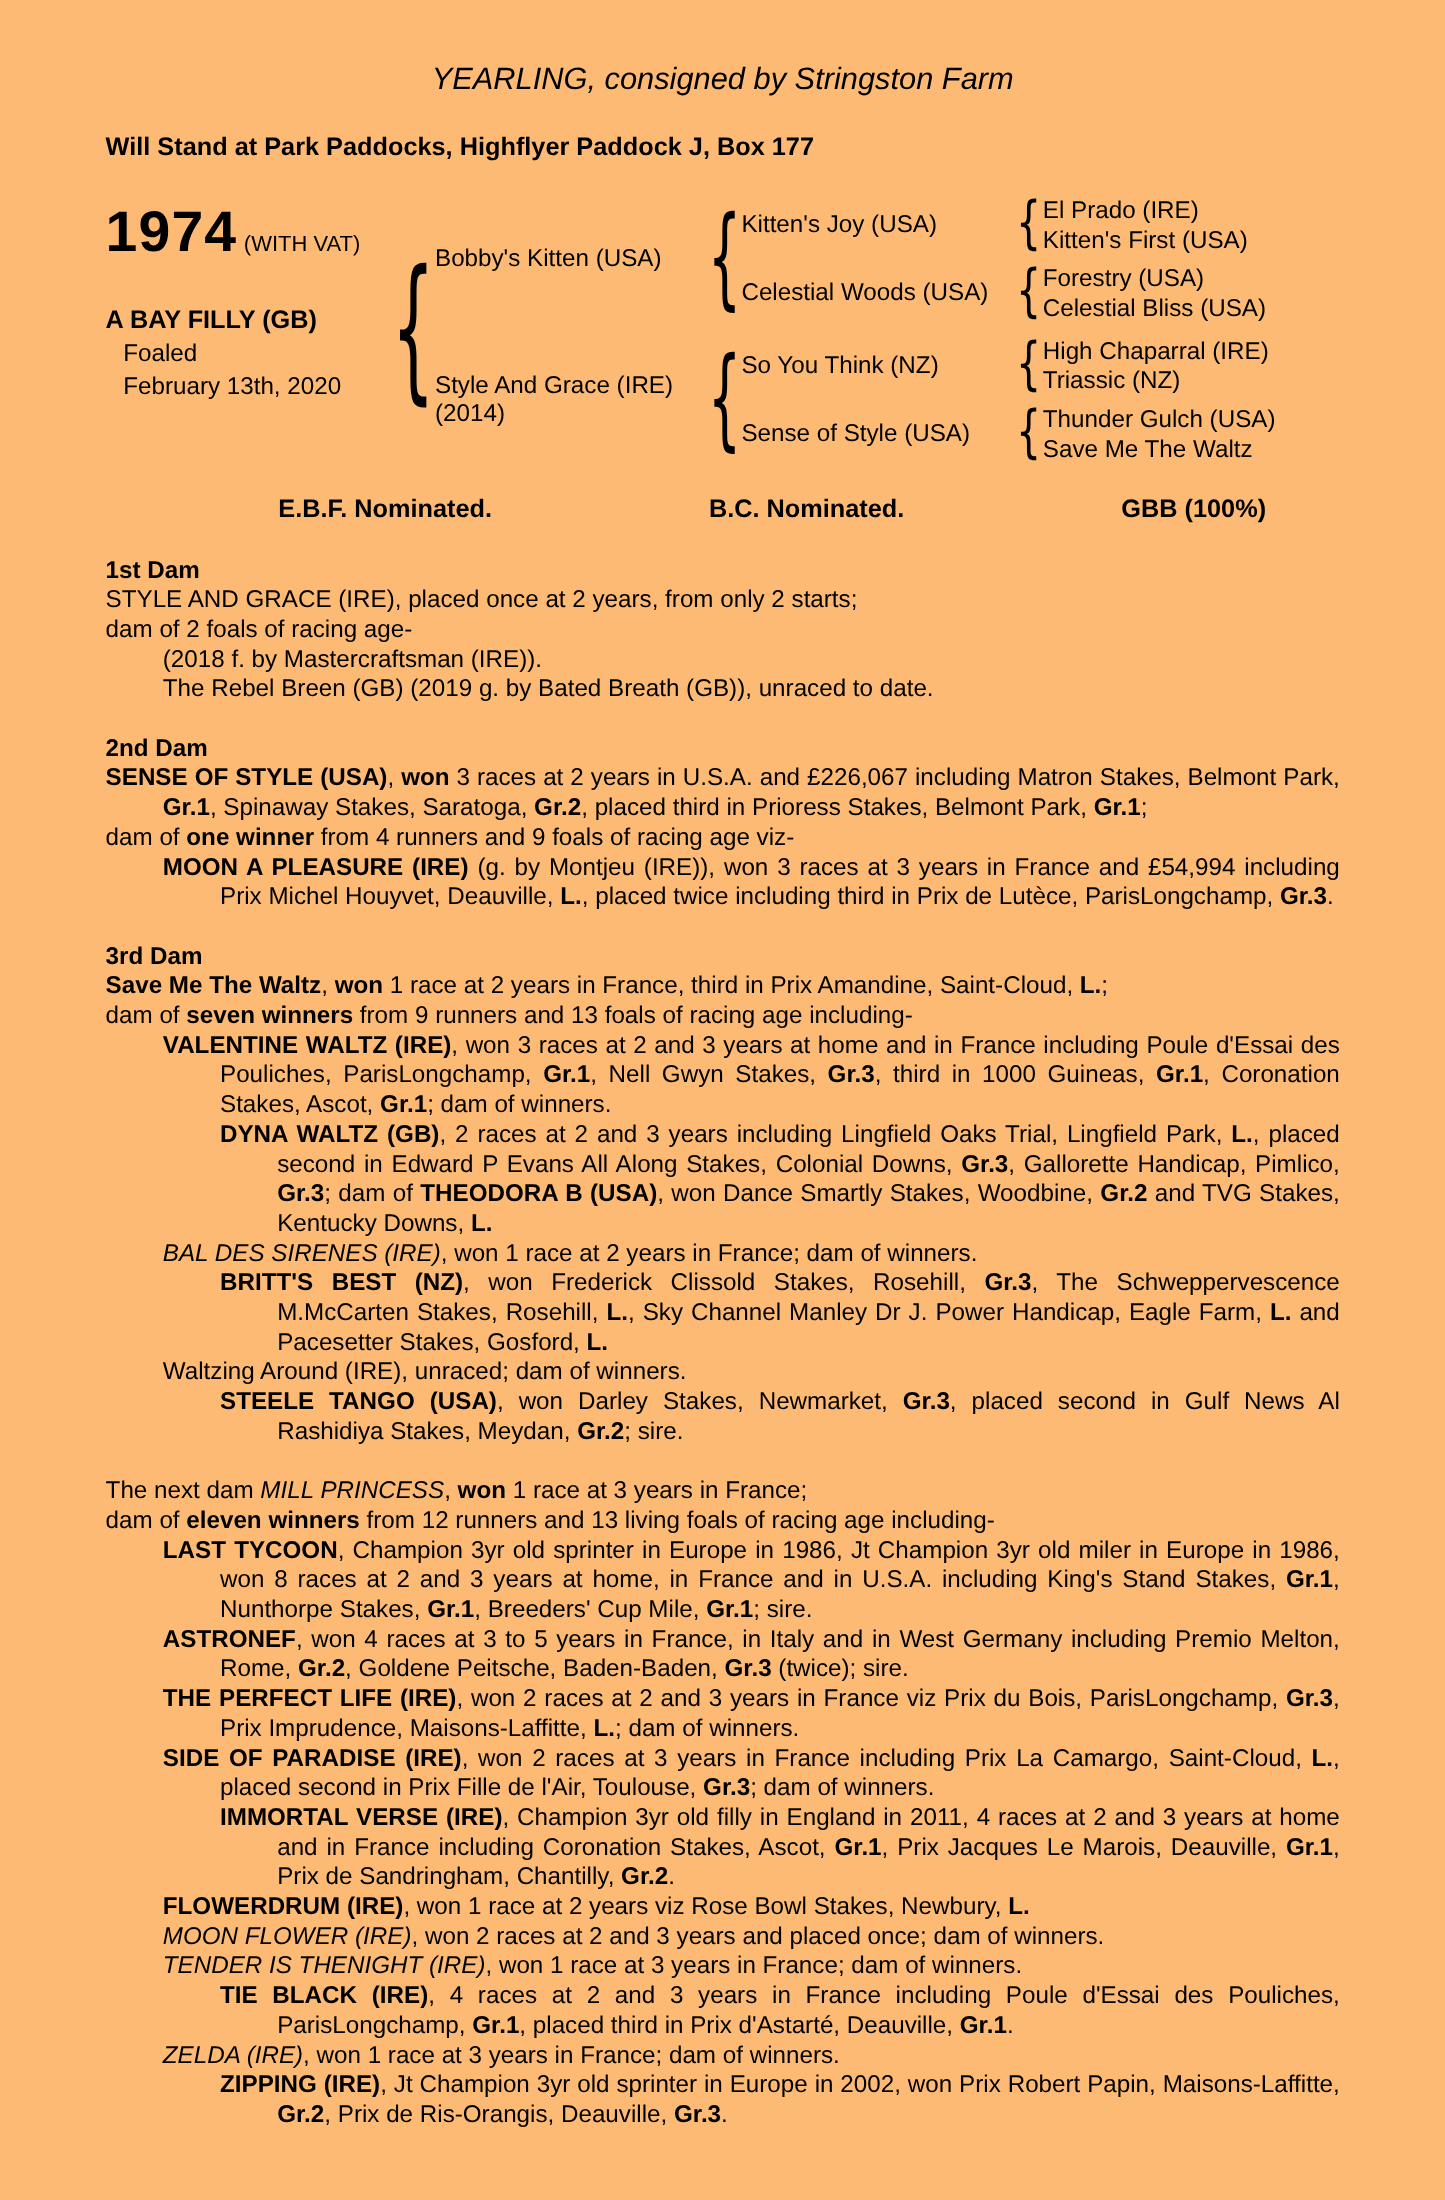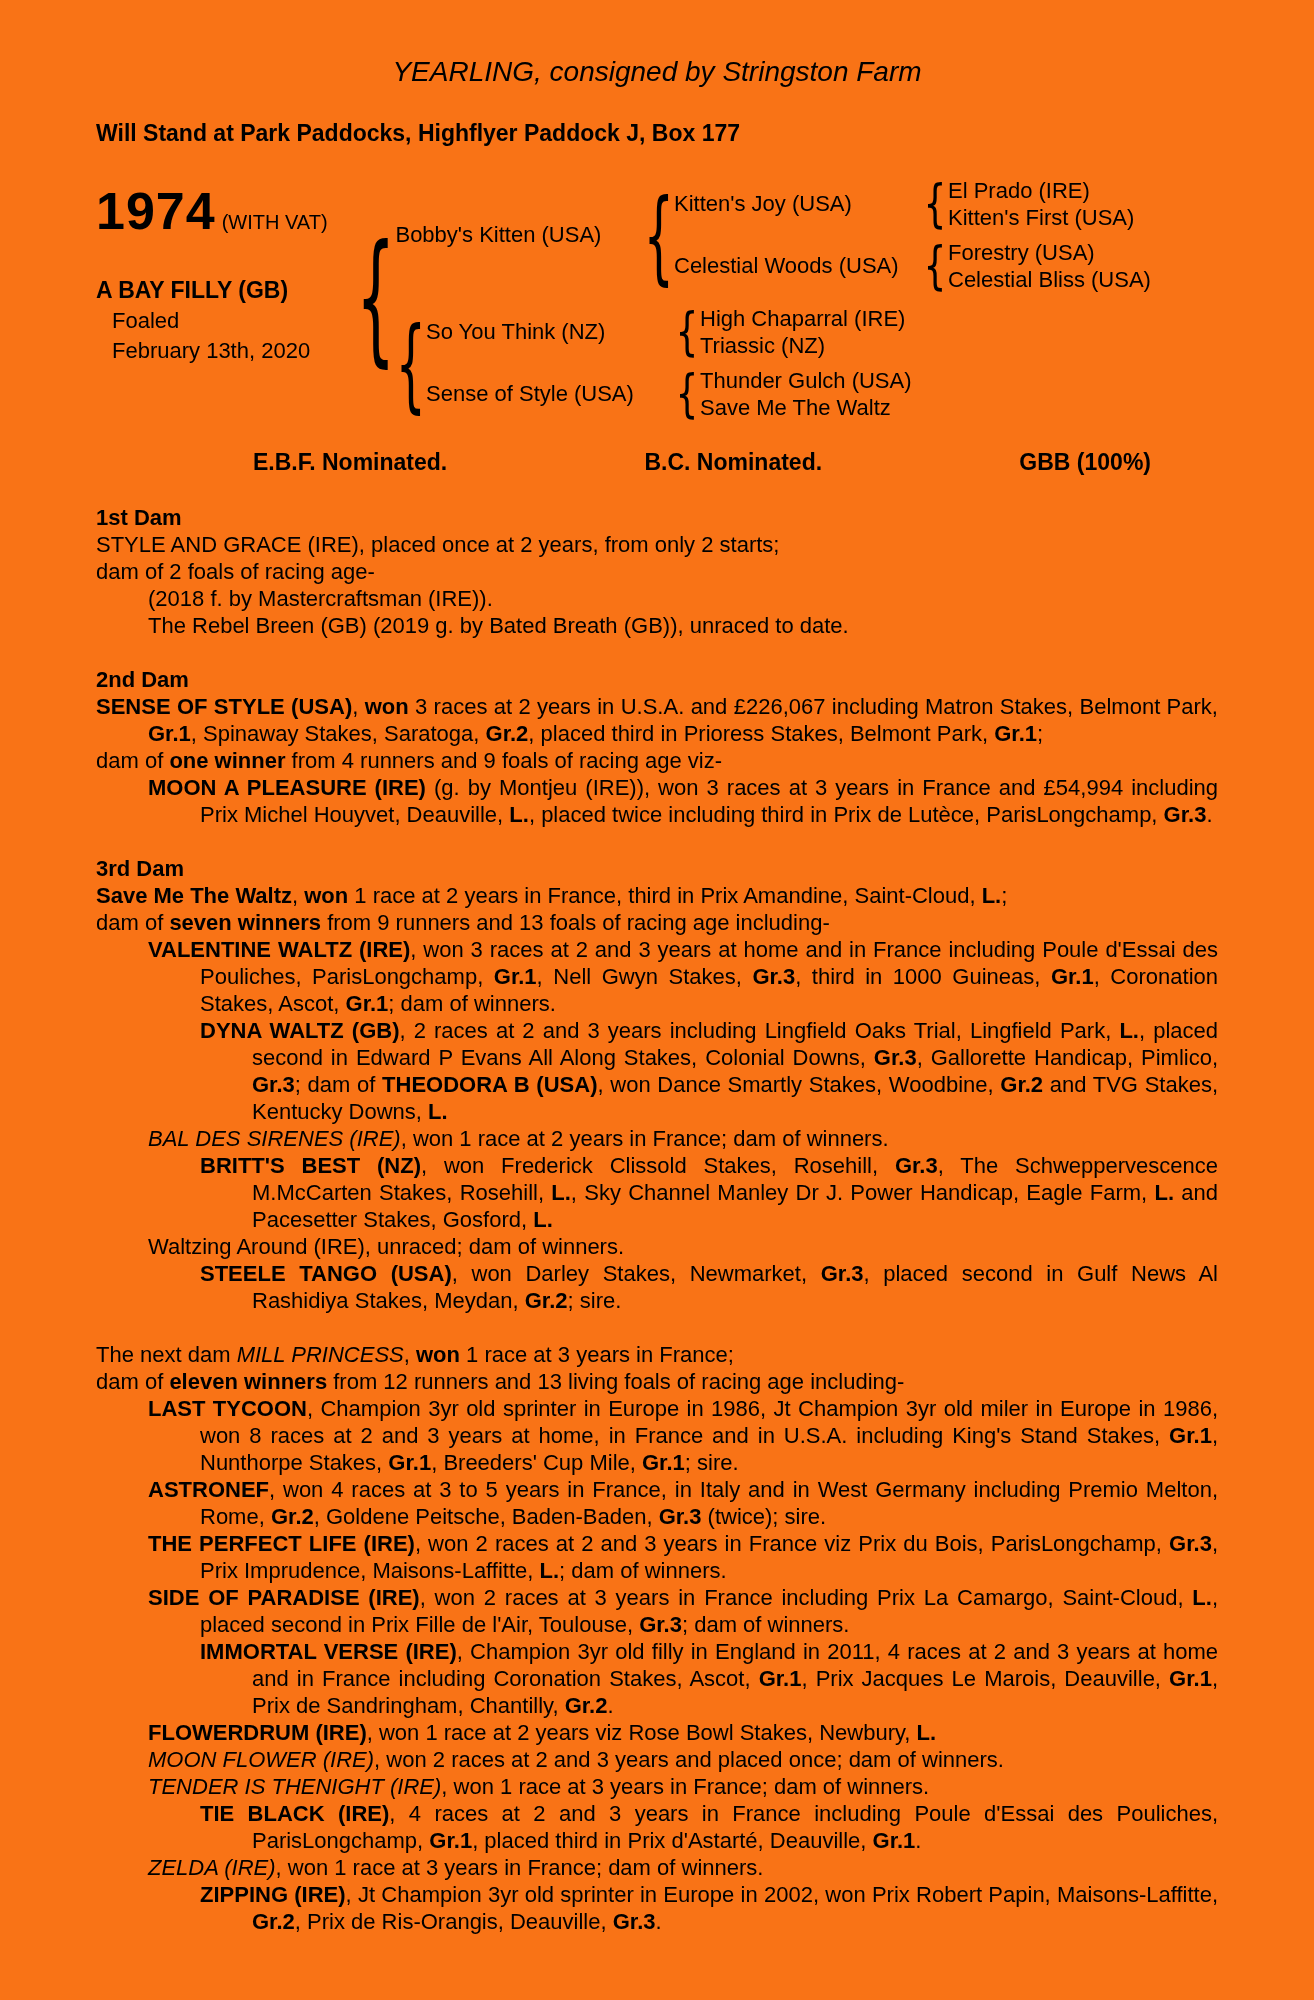--- a/index.html
+++ b/index.html
@@ -1,17 +1,17 @@
 <!DOCTYPE html>
 <html><head>
 <meta charset="utf-8">
 <style>
   html,body { margin:0; padding:0; background:#ffffff; color:#000000; }
   body { width:1314px; font-family:"Liberation Sans", sans-serif; }
-  .page { box-sizing:border-box; width:1314px; height:2000px; padding:56px 96px 62px 96px; overflow:hidden; background:#f97316; }
+  .page { box-sizing:border-box; width:1314px; height:2000px; padding:56px 96px 62px 96px; overflow:hidden; background:#fdba74; }
 
   .title { text-align:center; font-style:italic; font-size:28px; line-height:32px; }
   .stand-line { font-weight:bold; font-size:23px; margin-top:32px; }
 
   .ped-block { display:flex; margin-top:30px; }
   .info-col { flex:0 0 260px; padding-top:4px; }
   .lot-row { white-space:nowrap; }
   .lot-number { font-weight:bold; font-size:52px; letter-spacing:1px; }
   .vat { font-size:20px; margin-left:6px; }
   .foal-name { font-weight:bold; font-size:23px; margin-top:36px; }
@@ -93,20 +93,24 @@
                 </div>
               <div class="g3-pair">
                 <div>Forestry (USA)</div>
                 <div>Celestial Bliss (USA)</div>
               </div>
             </div>
           </div>
         </div>
 
         <div class="half">
+          <div class="g1-name">
+            <div>Style And Grace (IRE)</div>
+            <div>(2014)</div>
+          </div>
           <div class="brace med">
               <span>{</span>
             </div>
           <div class="g2-col">
             <div class="g2-unit">
               <div class="g2-name">So You Think (NZ)</div>
               <div class="brace small">
                   <span>{</span>
                 </div>
               <div class="g3-pair">

